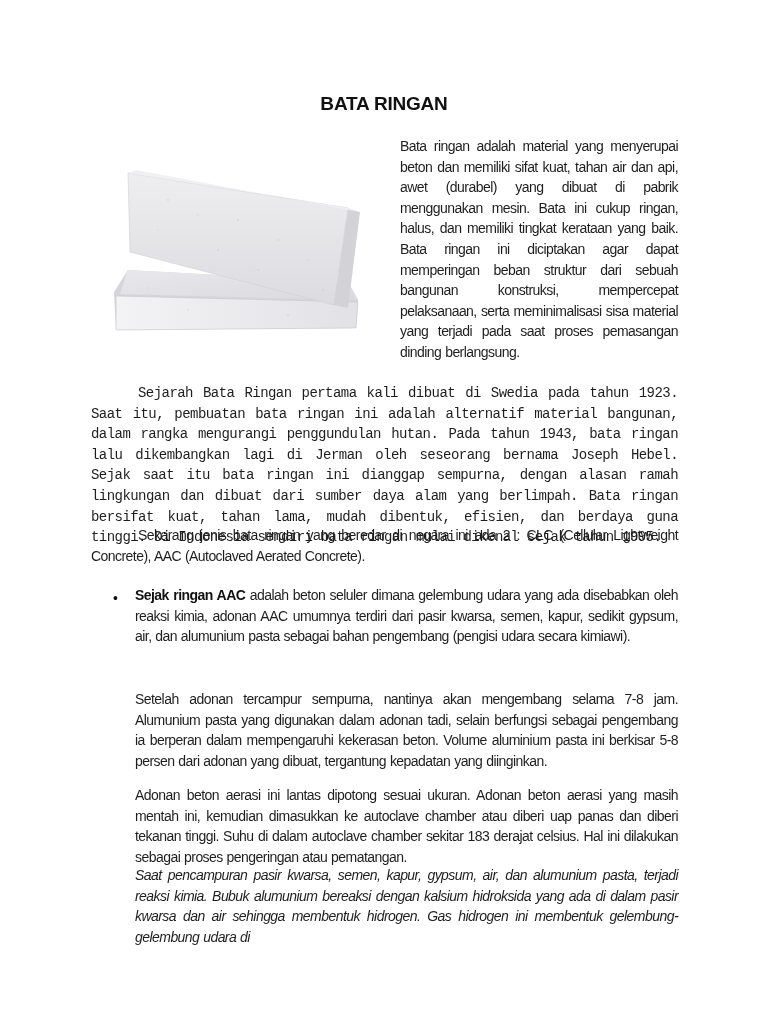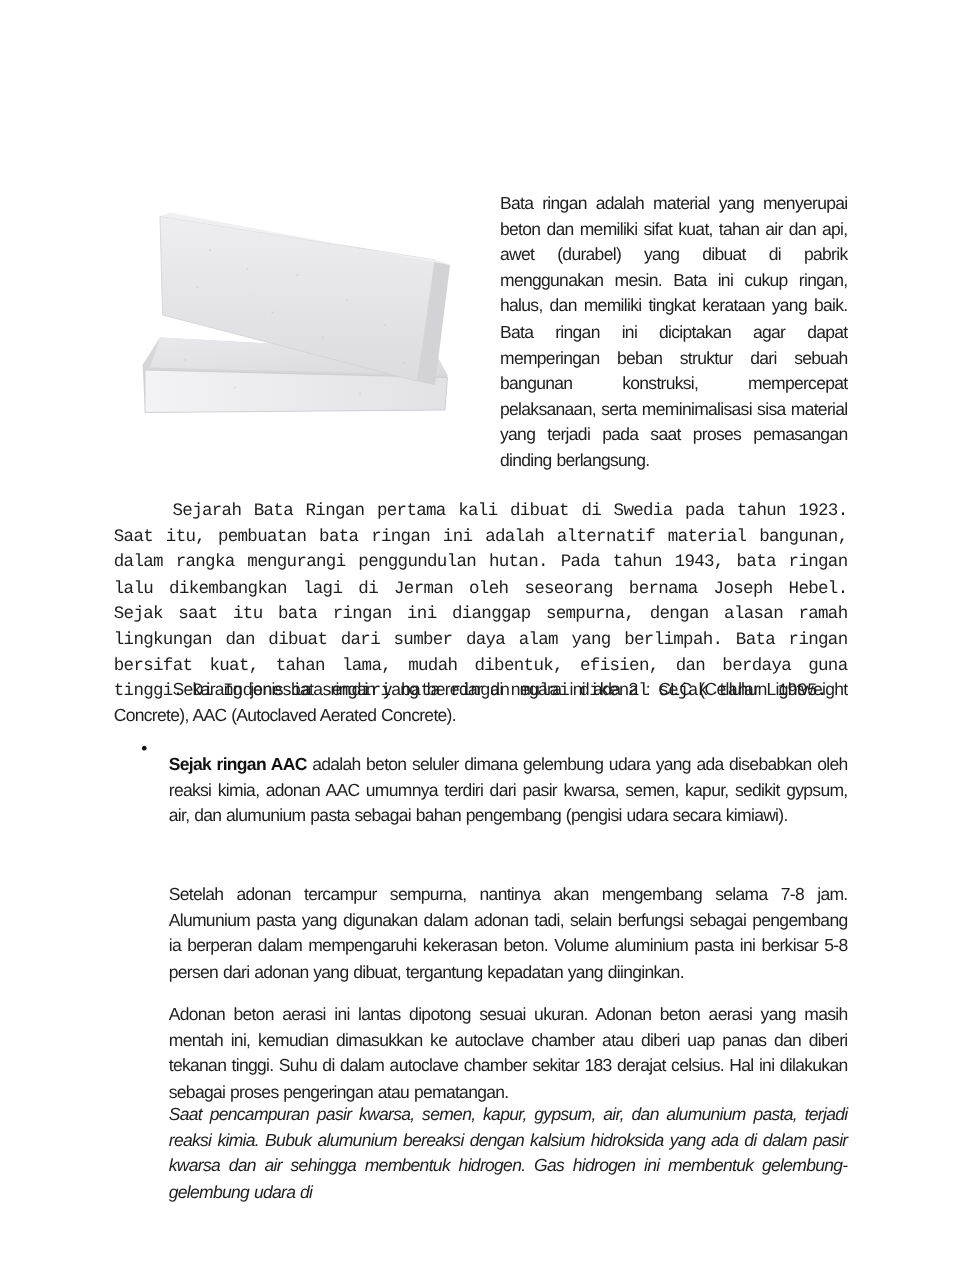--- a/index.html
+++ b/index.html
@@ -40,21 +40,20 @@
       width: 270px;
       height: 175px;
     }
     .text {
       font-size: 14px;
       line-height: 20.6px;
       text-align: justify;
       letter-spacing: -0.55px;
       word-spacing: 0.5px;
       color: #1e1e1e;
-      margin-top: 16px;
     }
     .intro {
       position: absolute;
       left: 400px;
       top: 136px;
       width: 278px;
     }
     .para {
       position: absolute;
       left: 91px;
@@ -80,20 +79,21 @@
       line-height: 14px;
       color: #111;
     }
     .bold { font-weight: bold; color: #111; }
   </style>
 </head>
 <body>
 
 <div class="page">
 
+  <div class="title">BATA RINGAN</div>
 
   <div class="figure">
     <svg width="270" height="175" viewBox="0 0 270 175">
       <defs>
         <linearGradient id="topFace" x1="0" y1="0" x2="1" y2="1">
           <stop offset="0" stop-color="#e9e9ec"></stop>
           <stop offset="1" stop-color="#d9d9de"></stop>
         </linearGradient>
         <linearGradient id="sideFace" x1="0" y1="0" x2="0" y2="1">
           <stop offset="0" stop-color="#eeeef0"></stop>

